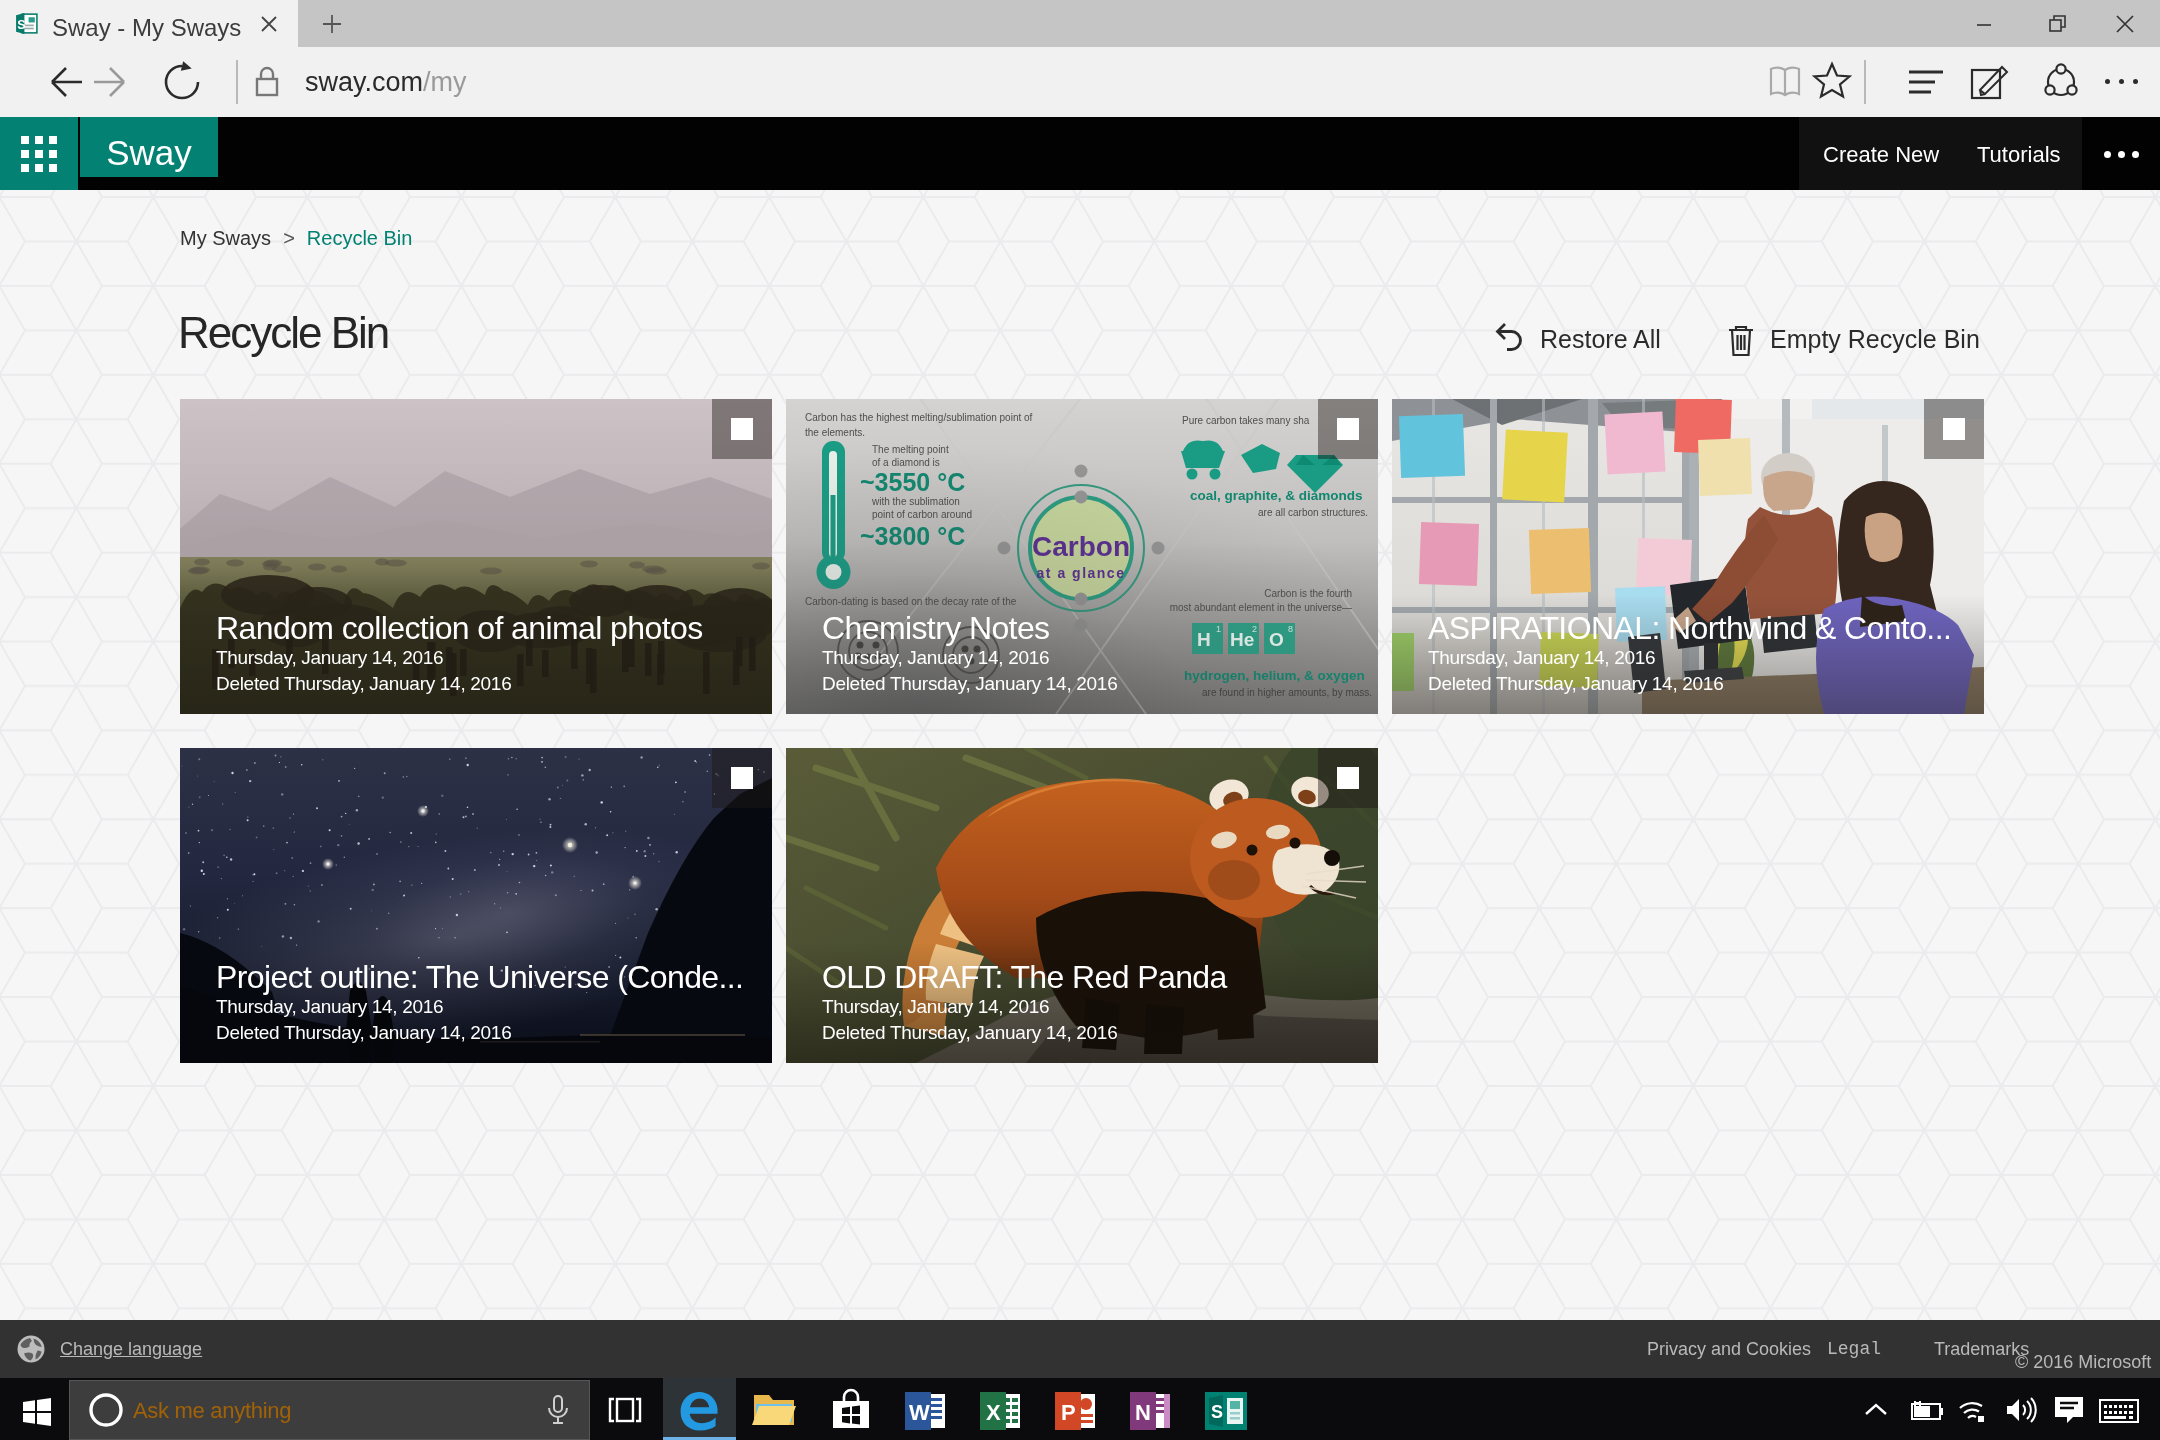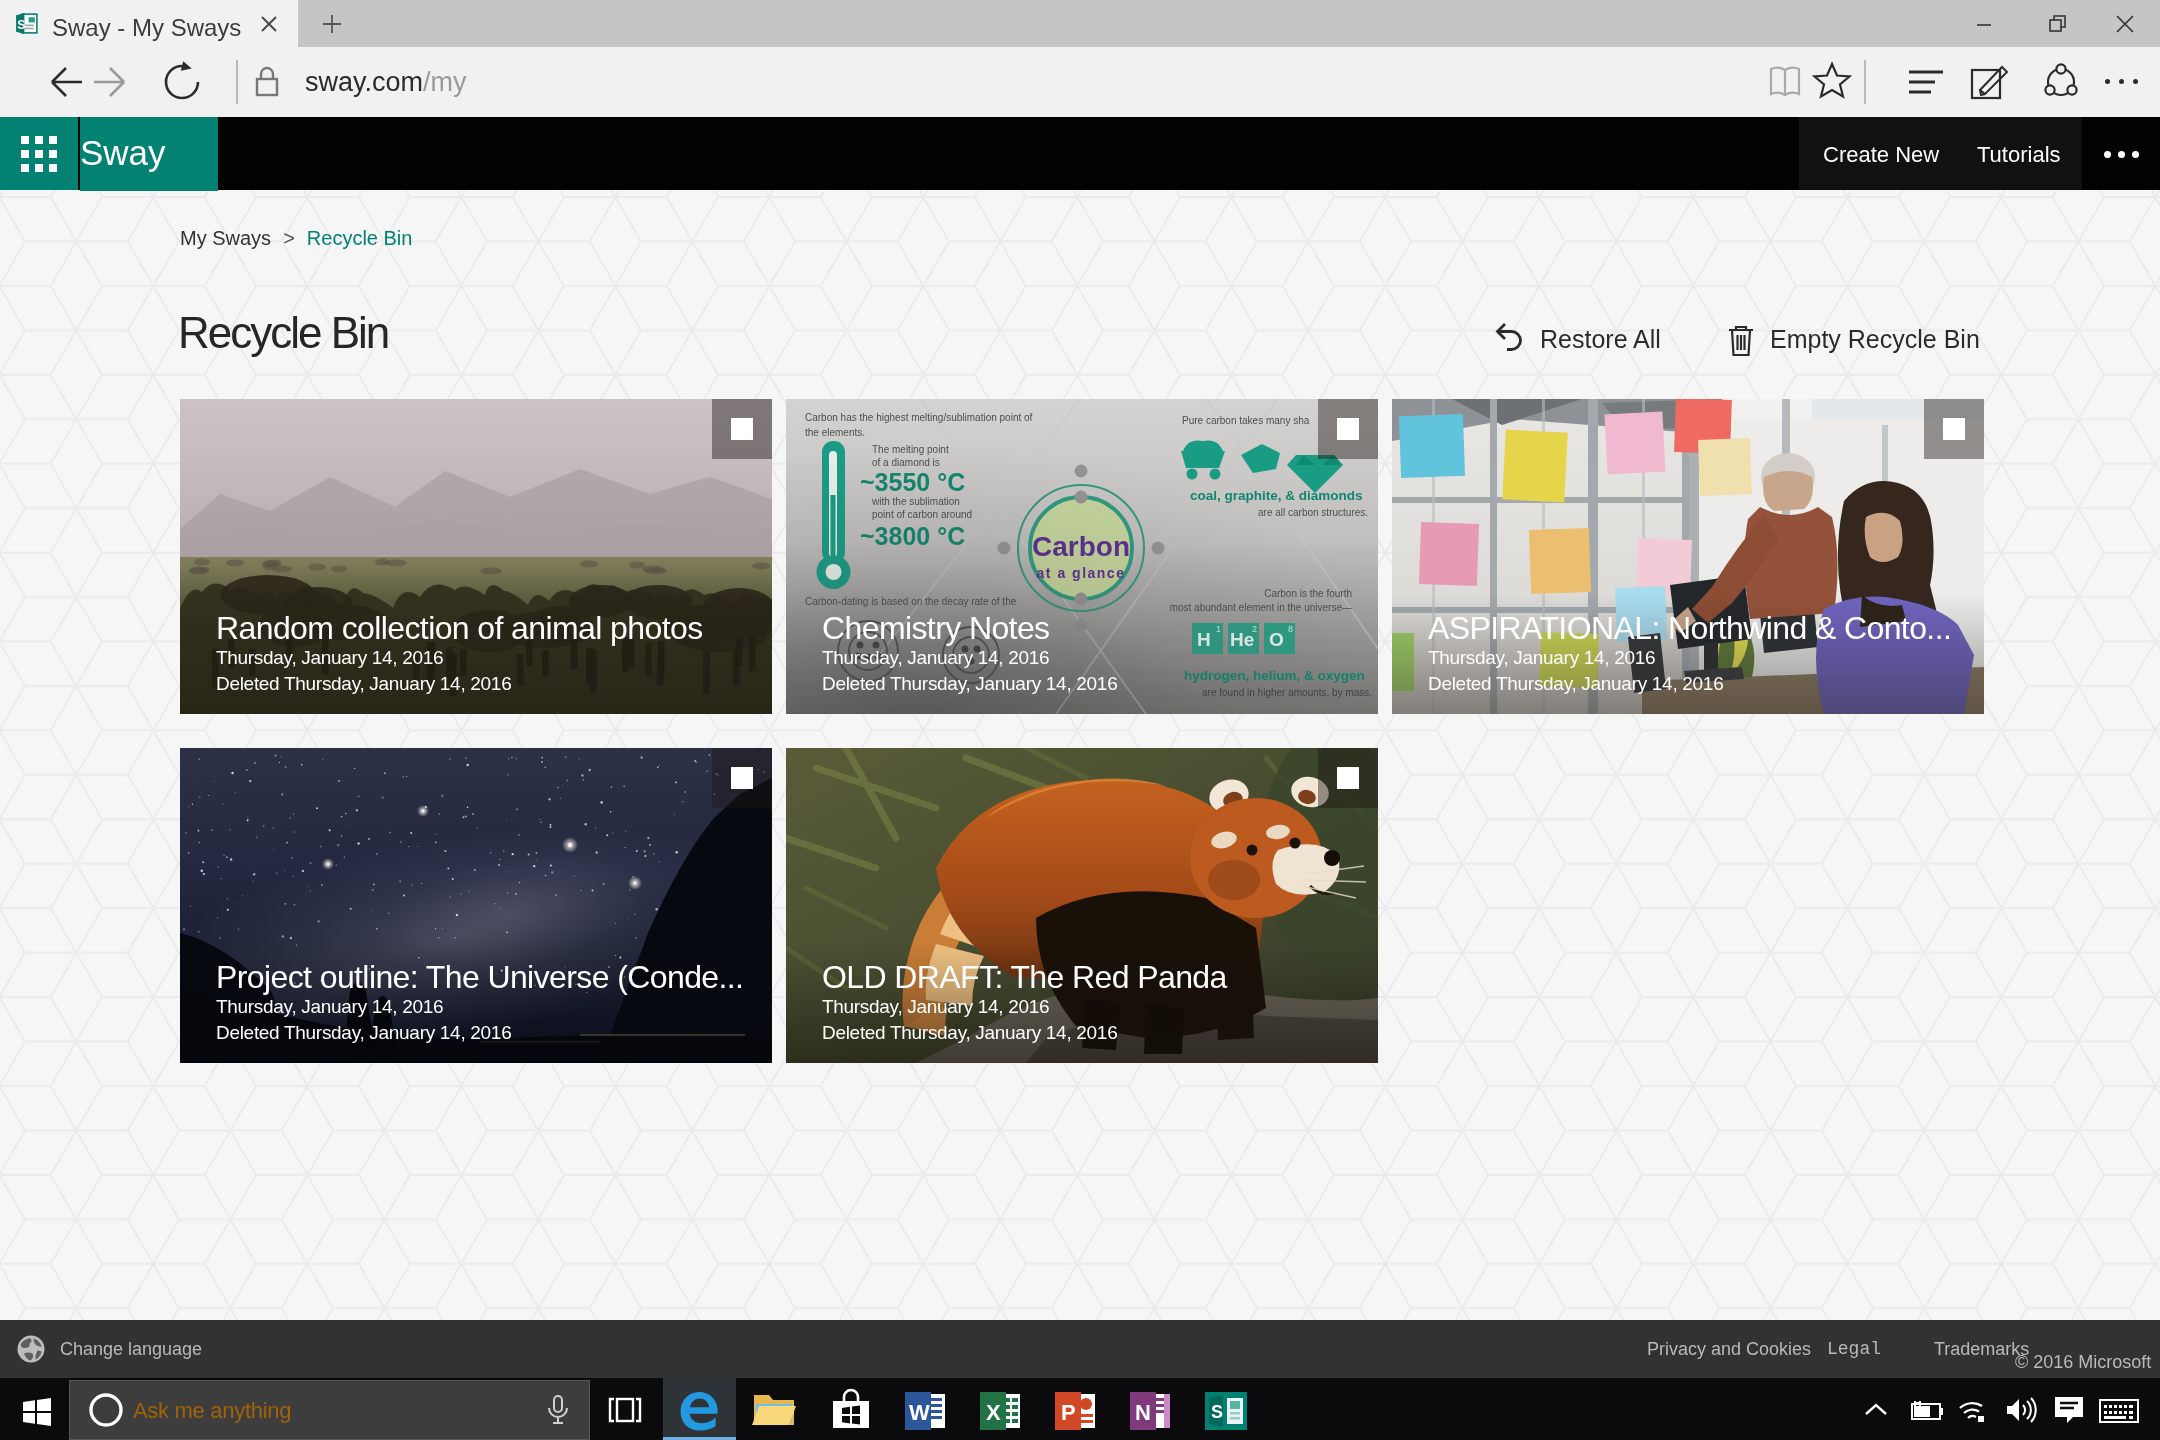--- a/index.html
+++ b/index.html
@@ -115,21 +115,21 @@
       <rect x="14" y="0" width="8" height="8"></rect>
       <rect x="28" y="0" width="8" height="8"></rect>
     <rect x="0" y="14" width="8" height="8"></rect>
       <rect x="14" y="14" width="8" height="8"></rect>
       <rect x="28" y="14" width="8" height="8"></rect>
     <rect x="0" y="28" width="8" height="8"></rect>
       <rect x="14" y="28" width="8" height="8"></rect>
       <rect x="28" y="28" width="8" height="8"></rect>
   </g>
 </svg>
-<div class="abs" style="left:80px;top:117px;width:138px;height:74px;background:#038274;color:#fff;font-size:35px;font-weight:300;text-align:left;line-height:71px;">Sway</div>
+<div class="abs" style="left:80px;top:117px;width:138px;height:60px;background:#038274;color:#fff;font-size:35px;font-weight:300;text-align:center;line-height:71px;">Sway</div>
 <div class="abs" style="left:1799px;top:117px;width:283px;height:73px;background:#111;"></div>
 <span class="abs" style="left:1823px;top:142px;color:#fff;font-size:22px;">Create New</span>
 <span class="abs" style="left:1977px;top:142px;color:#fff;font-size:22px;">Tutorials</span>
 <div class="abs" style="left:2104px;top:151px;width:40px;height:8px">
   <div class="abs" style="left:0;width:7px;height:7px;border-radius:50%;background:#fff"></div>
   <div class="abs" style="left:14px;width:7px;height:7px;border-radius:50%;background:#fff"></div>
   <div class="abs" style="left:28px;width:7px;height:7px;border-radius:50%;background:#fff"></div>
 </div>
 
 <div class="abs" style="left:180px;top:227px;font-size:20px;color:#333;">My Sways<span style="margin:0 12px;color:#555">&gt;</span><span style="color:#008272">Recycle Bin</span></div>
@@ -846,21 +846,21 @@
     <div class="t">OLD DRAFT: The Red Panda</div>
     <div class="d">Thursday, January 14, 2016</div>
     <div class="d">Deleted Thursday, January 14, 2016</div>
   </div>
 </div>
 
 <svg class="abs" style="left:16px;top:1334px" width="30" height="30" viewBox="0 0 30 30">
     <circle cx="15" cy="15" r="13.5" fill="#bdbdbd"></circle>
     <path d="M4.5 11 Q7 5.5 14 4 L16 7 Q13 9 13.5 12.5 Q9 15 6.5 13.5 Q5 12.5 4.5 11 Z M17.5 4.5 Q24 6.5 25.8 13 Q22 12.5 19.5 10.5 Q17.5 8 17.5 4.5 Z M8 19.5 Q12.5 17.5 16.5 19.5 Q18.5 23 14.5 26.5 Q10 25.5 8 19.5 Z M21.5 16.5 Q25.5 17 25.5 18 Q24 23.5 19.5 25.5 Q19 20.5 21.5 16.5 Z" fill="#5f5f5f"></path>
   </svg>
-<span class="ftxt" style="left:60px;top:1339px;">Change language</span>
+<span class="ftxt" style="left:60px;top:1339px;text-decoration:underline;">Change language</span>
 <span class="ftxt" style="left:1647px;top:1339px;">Privacy and Cookies</span>
 <span class="ftxt" style="left:1827px;top:1339px;font-family:Liberation Mono, monospace;">Legal</span>
 <span class="ftxt" style="left:1897px;top:1339px;margin-left:37px;">Trademarks</span>
 <span class="ftxt" style="left:2015px;top:1339px;margin-top:13px;">© 2016 Microsoft</span>
 
 <svg class="abs" style="left:22px;top:1397px" width="30" height="30" viewBox="0 0 30 30">
   <g fill="#fff">
       <path d="M1 5 L13 3.2 V14 H1 Z"></path>
       <path d="M15 3 L29 1 V14 H15 Z"></path>
       <path d="M1 16 H13 V26.8 L1 25 Z"></path>

